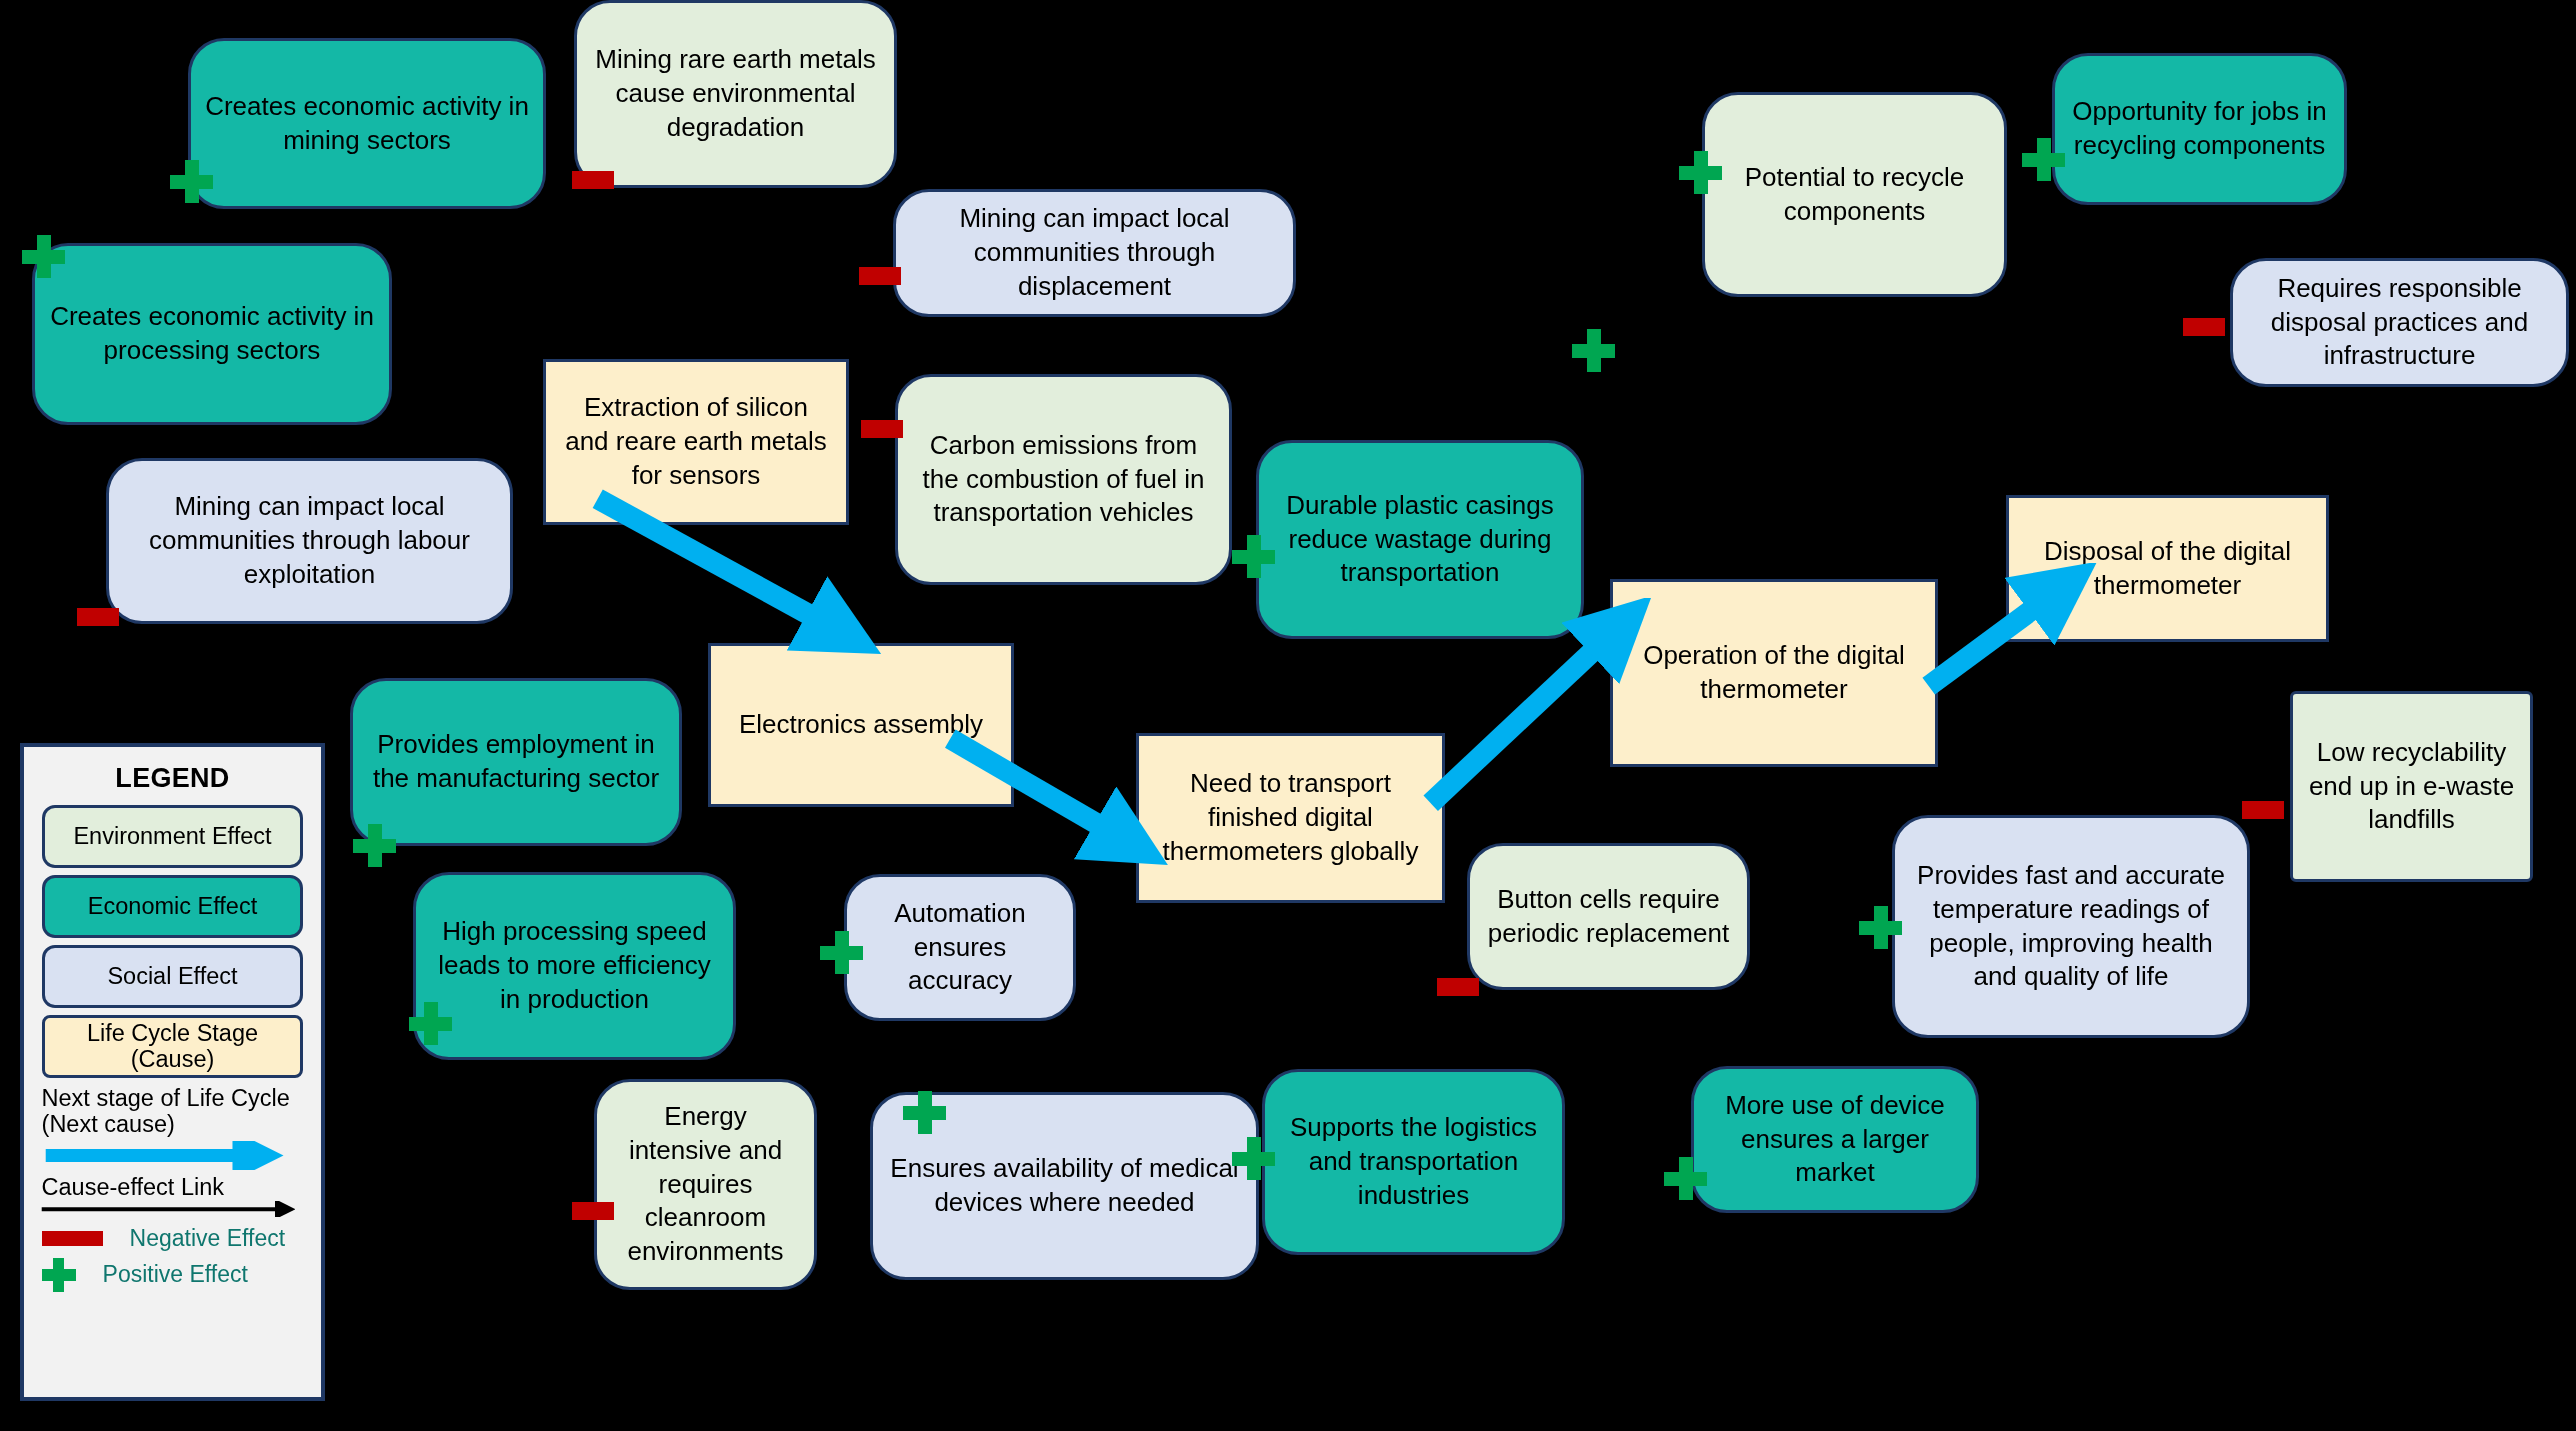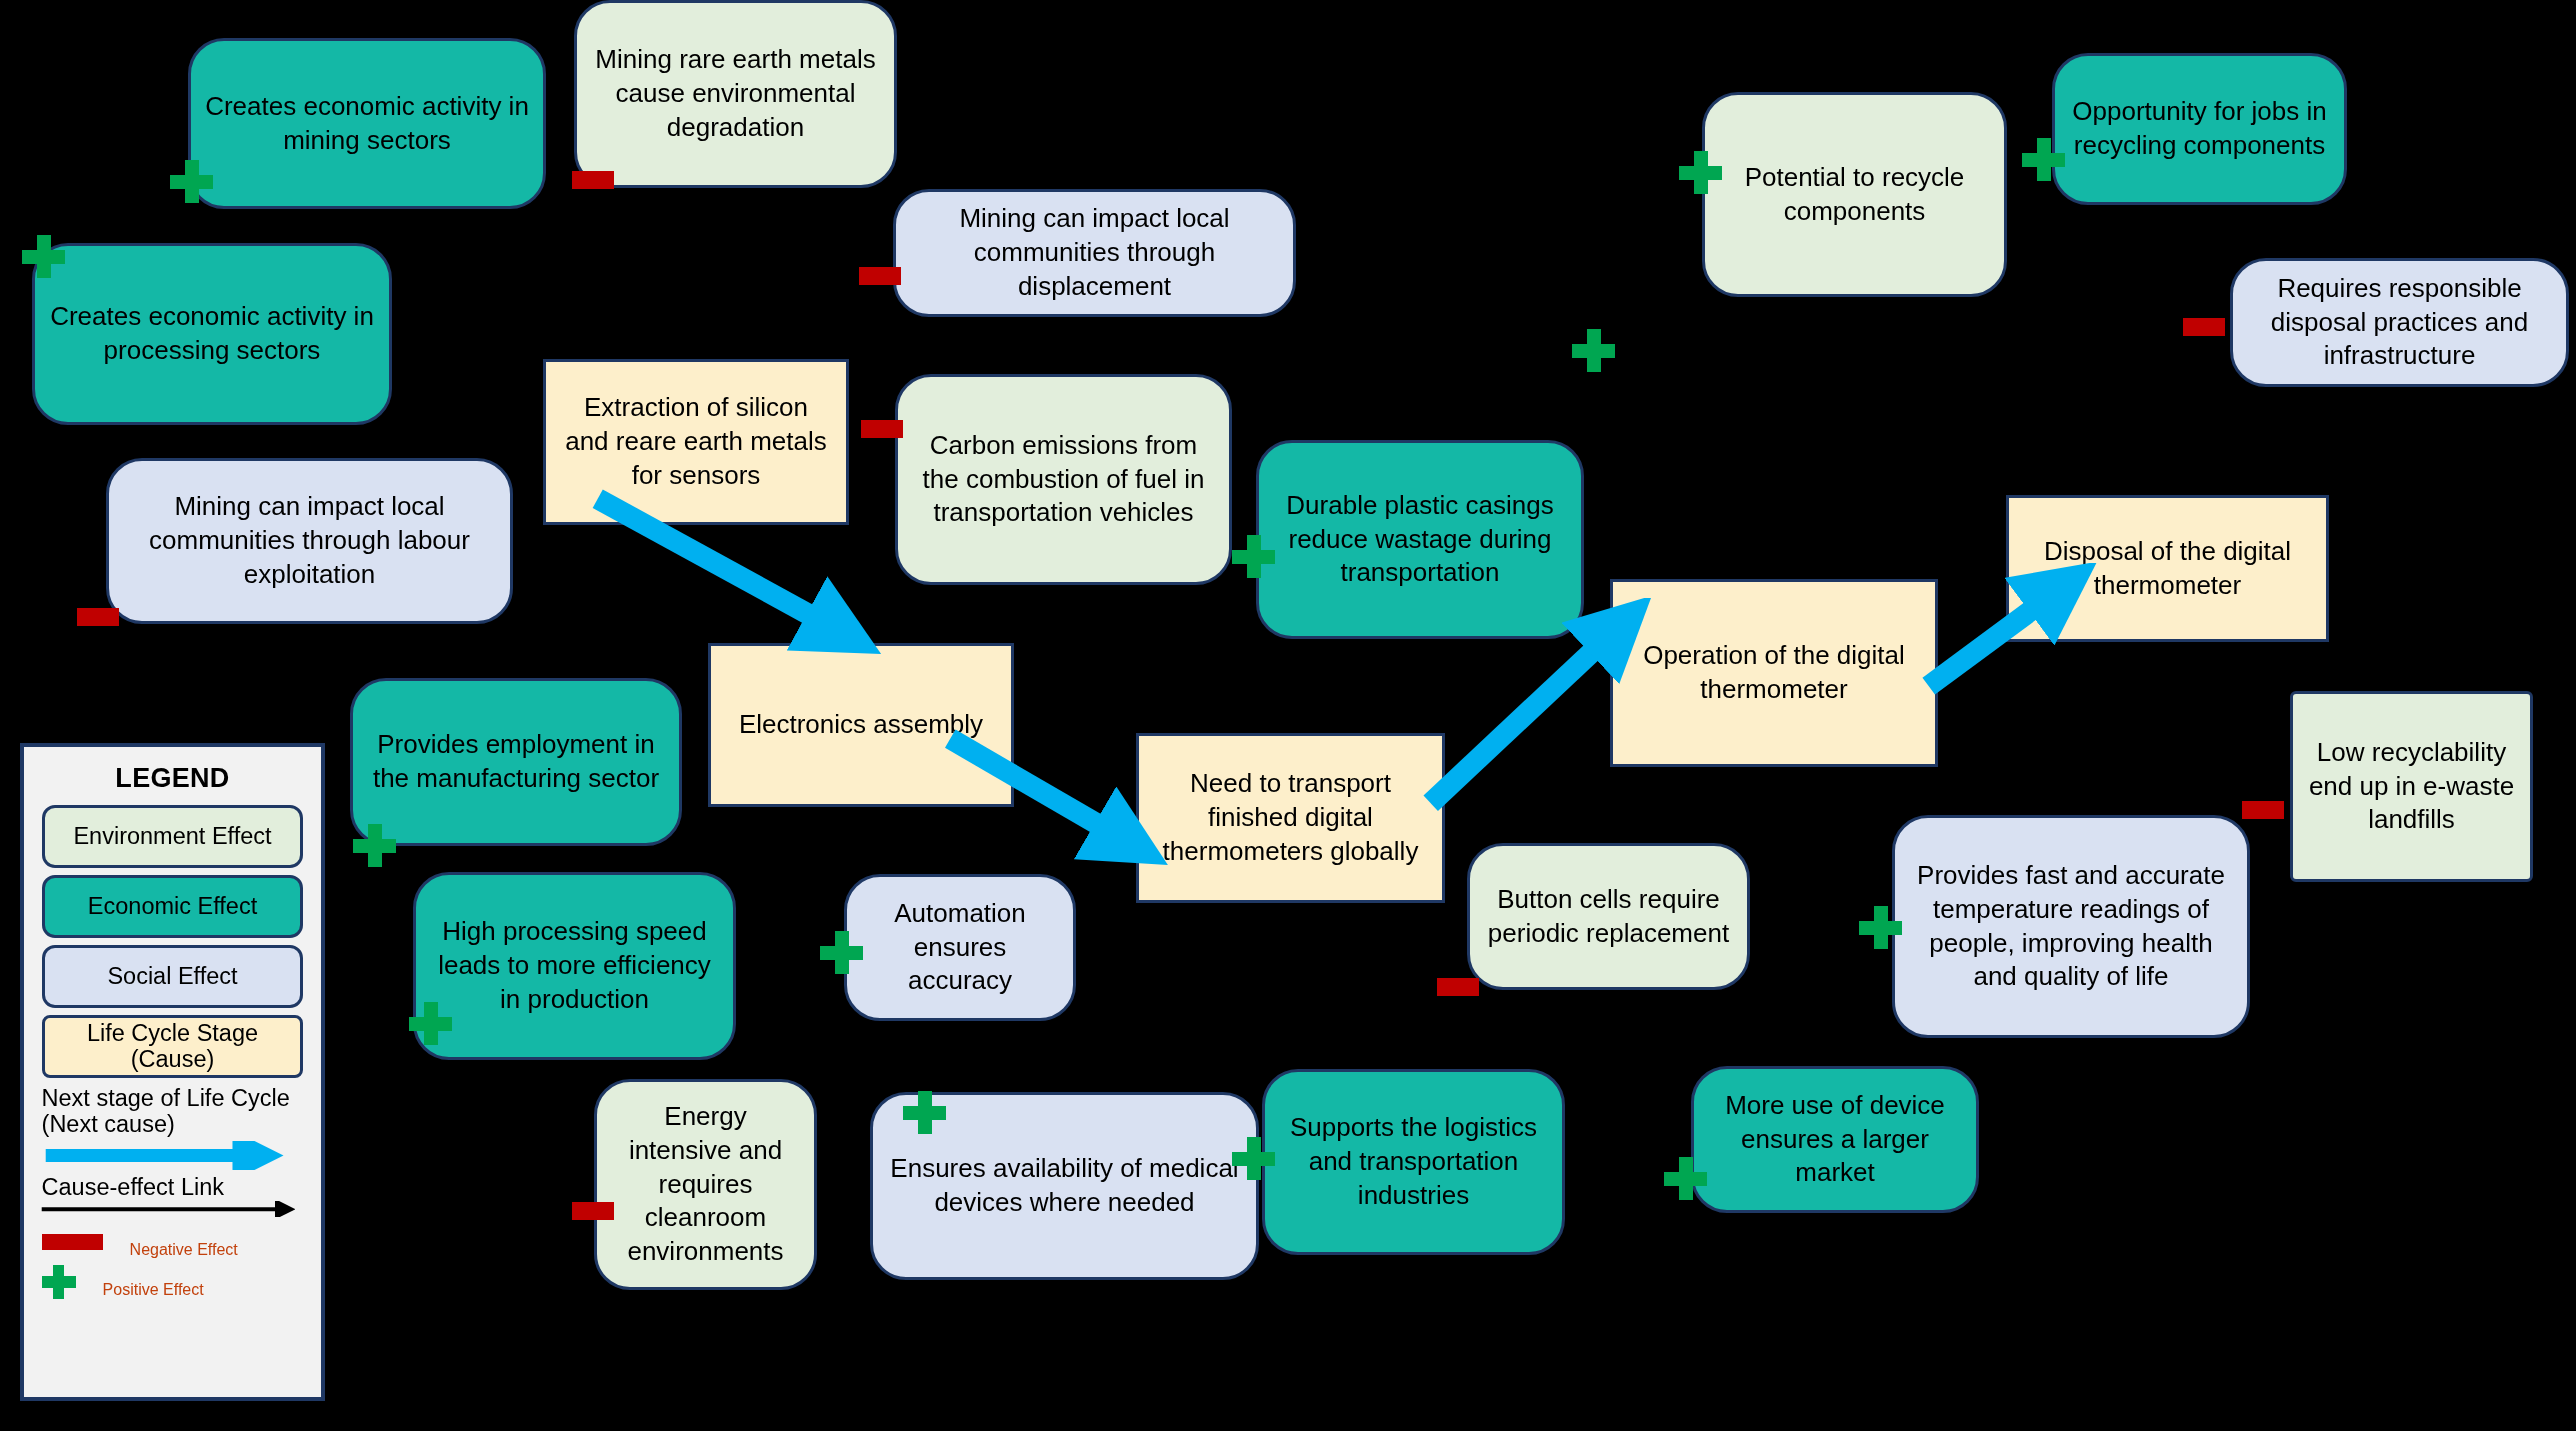--- a/index.html
+++ b/index.html
@@ -55,21 +55,21 @@
   }
   .lbox{
     box-sizing:border-box;border:3.5px solid #1F3864;border-radius:13px;
     margin:0 8.2px 7px 8.2px;height:63px;
     display:flex;align-items:center;justify-content:center;text-align:center;
     font-size:23.5px;line-height:1.14;color:#000;
   }
   .lbox.sq{border-radius:8px;}
   .ltext{font-size:23.5px;color:#000;line-height:1.12;margin:2.3px 0 0 8.2px;}
   .lrow{display:flex;align-items:center;margin:5.9px 0 0 8.2px;}
-  .lrow .lbl{font-size:16px;color:#c2410c;margin-left:27px;margin-top:16px;}
+  .lrow .lbl{font-size:23px;color:#0f766e;margin-left:27px;}
   .swatch-neg{width:61px;height:15.2px;background:#C00000;}
   .swatch-pos{position:relative;width:34px;height:34px;}
   .swatch-pos:before,.swatch-pos:after{content:"";position:absolute;background:#00A651;}
   .swatch-pos:before{left:11px;top:0;width:11.7px;height:34px;}
   .swatch-pos:after{left:0;top:11px;width:34px;height:11.7px;}
   .arrow-blue-legend{position:relative;width:258px;height:29px;margin:3.5px 0 0 8.2px;}
   .arrow-black-legend{position:relative;width:270px;height:16.4px;margin:0 0 0 5.9px;}
 </style>
 </head>
 <body>

